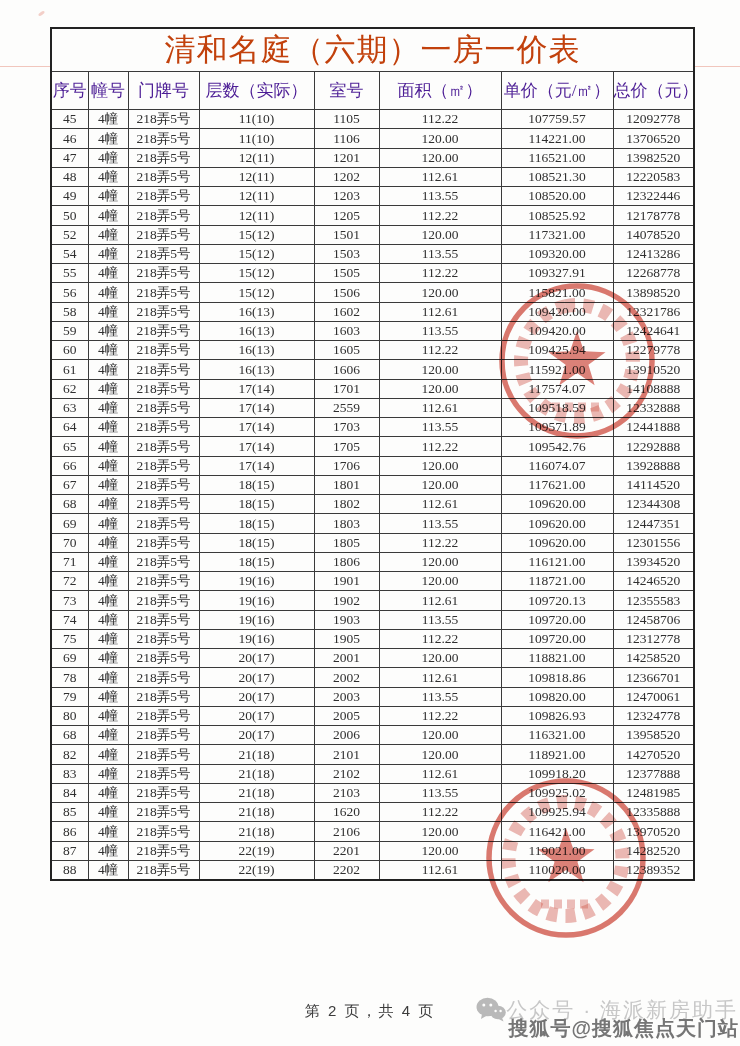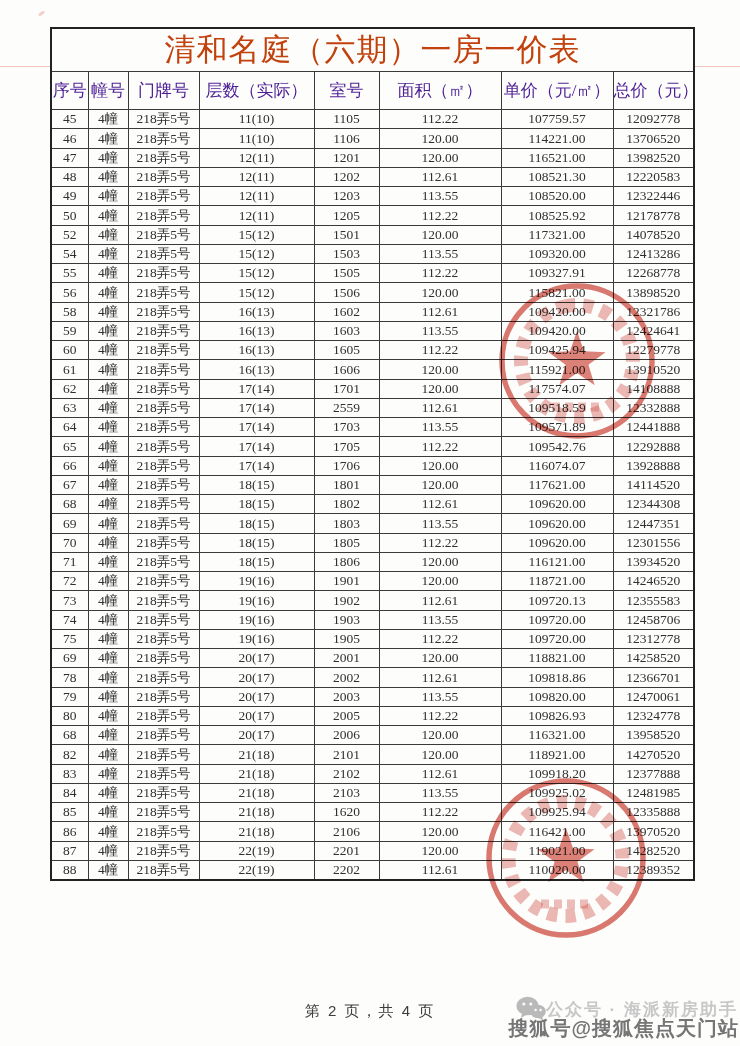--- a/index.html
+++ b/index.html
@@ -40,21 +40,21 @@
   .stamp-2 { left:481px; top:773px; }
   .footer-page {
     position:absolute; top:1002px; left:0; width:740px;
     text-align:center; font-family:"Liberation Sans","DejaVu Sans",sans-serif;
     font-size:15px; color:#3c3c3c; letter-spacing:2px;
   }
   .wm-wechat {
     position:absolute; top:996px; right:2px;
     display:flex; align-items:center; 
     font-family:"Liberation Sans","DejaVu Sans",sans-serif;
-    font-size:17px; color:#c7c7c7; letter-spacing:2px; font-weight:bold;
+    font-size:21px; color:#c7c7c7; letter-spacing:2px; font-weight:normal;
   }
   .wm-sohu {
     position:absolute; top:1015px; right:1px;
     font-family:"Liberation Sans","DejaVu Sans",sans-serif;
     font-size:20px; color:#757575; letter-spacing:1px; font-weight:bold;
   }
 </style>
 </head>
 <body>
 

